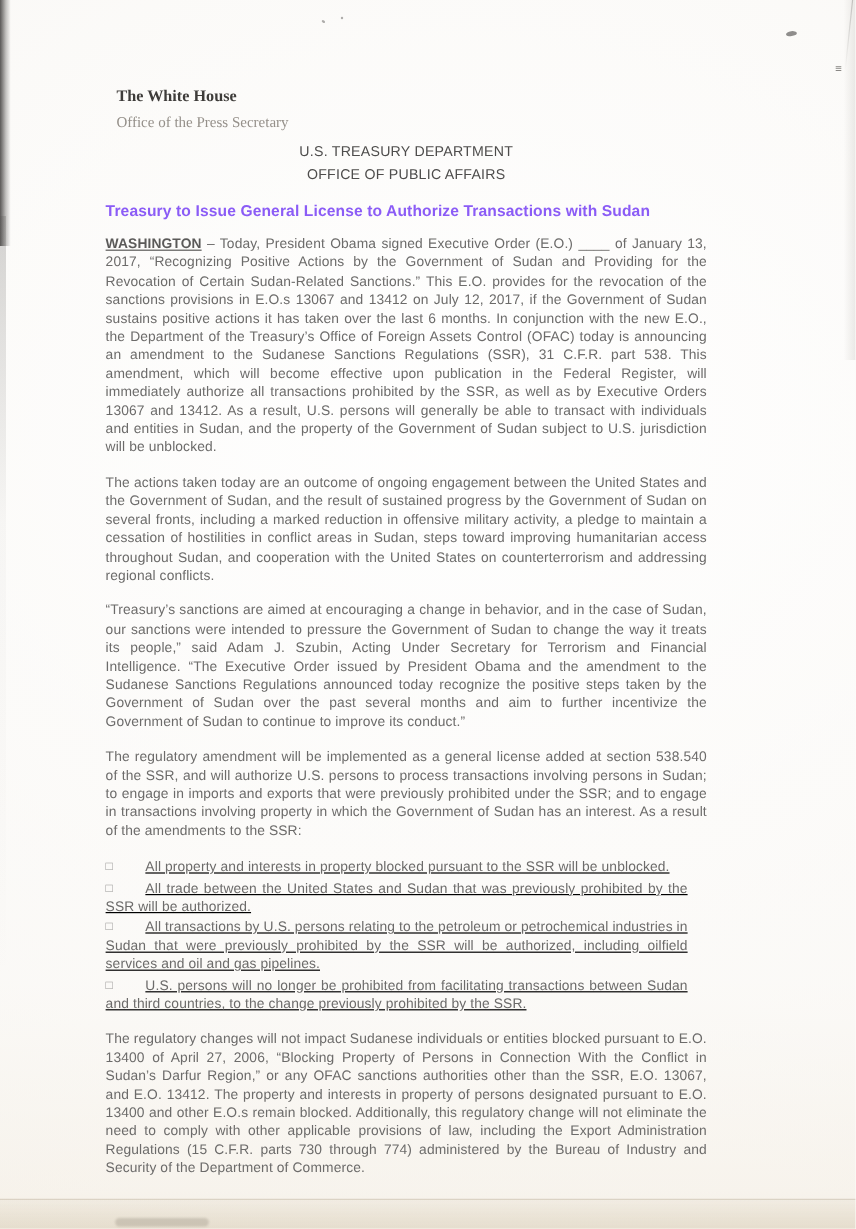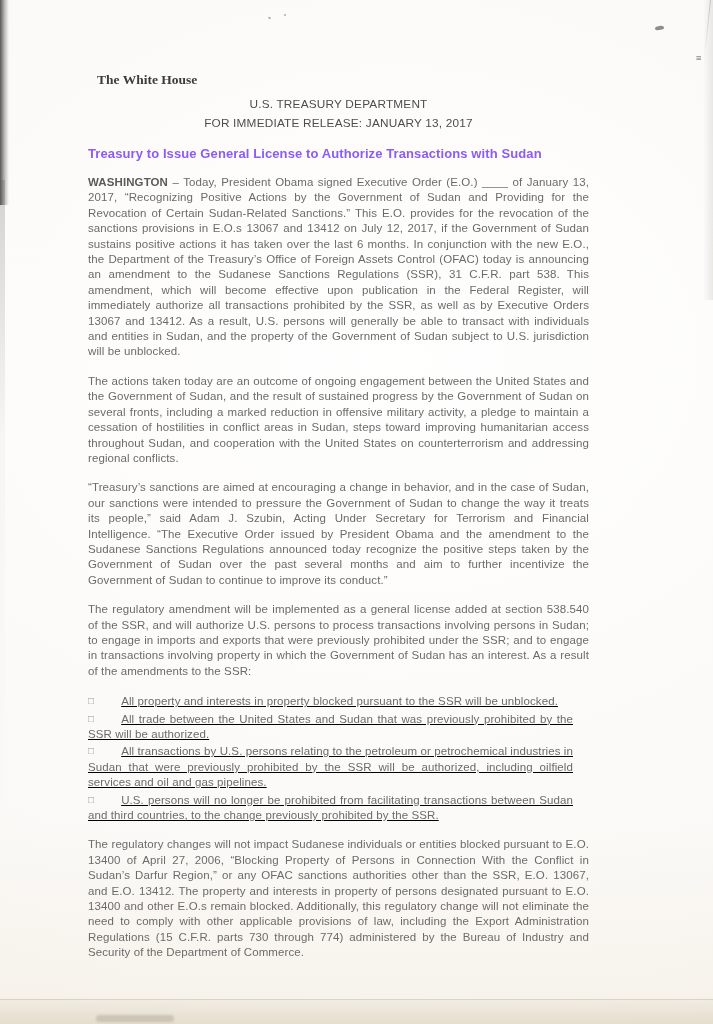--- a/index.html
+++ b/index.html
@@ -87,21 +87,21 @@
   }
   .headline {
     font-weight: bold; font-size: 13px; color: #8b5cf6;
     letter-spacing: 0.1px; margin-bottom: 14px;
   }
   .para {
     font-size: 11.5px; color: #6c6b6a; line-height: 15.4px;
     text-align: justify; letter-spacing: 0.1px;
     margin: 0 0 14px 0;
   }
-  .para .lead { font-weight: bold; color: #5b5a59; }
+  .para .lead { font-weight: bold; color: #5b5a59; text-decoration: underline; }
   .bullets { margin: 15px 16px 14px 0; text-decoration: underline; }
   .bullet {
     font-size: 11.5px; color: #6c6b6a; line-height: 15.4px;
     text-align: justify; letter-spacing: 0.1px;
     margin-bottom: 2px;
   }
   .bullet .glyph {
     color: #9b9a98; font-size: 10px;
     display: inline-block; transform: translateY(-1px);
   }
@@ -120,26 +120,27 @@
   <div class="mark-tr-1"></div>
   <div class="mark-tr-2"></div>
   <div class="bottom-band"></div>
   <div class="bottom-smudge"></div>
 </div>
 
 <div class="content">
 
   <div class="letterhead">
     <div class="lh-org">The White House</div>
+    <div class="lh-line">Office of the Press Secretary</div>
   </div>
 
 
   <div class="center-block">
     <div class="center-line">U.S. TREASURY DEPARTMENT</div>
-    <div class="center-line">FOR IMMEDIATE RELEASE: JANUARY 13, 2017</div>
+    <div class="center-line">OFFICE OF PUBLIC AFFAIRS</div>
   </div>
 
   <div class="headline">Treasury to Issue General License to Authorize Transactions with Sudan</div>
 
   <p class="para"><span class="lead">WASHINGTON</span><span> – Today, President Obama signed Executive Order (E.O.) ____ of January 13, 2017, “Recognizing Positive Actions by the Government of Sudan and Providing for the Revocation of Certain Sudan-Related Sanctions.”  This E.O. provides for the revocation of the sanctions provisions in E.O.s 13067 and 13412 on July 12, 2017, if the Government of Sudan sustains positive actions it has taken over the last 6 months.  In conjunction with the new E.O., the Department of the Treasury’s Office of Foreign Assets Control (OFAC) today is announcing an amendment to the Sudanese Sanctions Regulations (SSR), 31 C.F.R. part 538.  This amendment, which will become effective upon publication in the Federal Register, will immediately authorize all transactions prohibited by the SSR, as well as by Executive Orders 13067 and 13412.  As a result, U.S. persons will generally be able to transact with individuals and entities in Sudan, and the property of the Government of Sudan subject to U.S. jurisdiction will be unblocked.</span></p>
 
   <p class="para">The actions taken today are an outcome of ongoing engagement between the United States and the Government of Sudan, and the result of sustained progress by the Government of Sudan on several fronts, including a marked reduction in offensive military activity, a pledge to maintain a cessation of hostilities in conflict areas in Sudan, steps toward improving humanitarian access throughout Sudan, and cooperation with the United States on counterterrorism and addressing regional conflicts.</p>
 
   <p class="para">“Treasury’s sanctions are aimed at encouraging a change in behavior, and in the case of Sudan, our sanctions were intended to pressure the Government of Sudan to change the way it treats its people,” said Adam J. Szubin, Acting Under Secretary for Terrorism and Financial Intelligence.  “The Executive Order issued by President Obama and the amendment to the Sudanese Sanctions Regulations announced today recognize the positive steps taken by the Government of Sudan over the past several months and aim to further incentivize the Government of Sudan to continue to improve its conduct.”</p>
 

